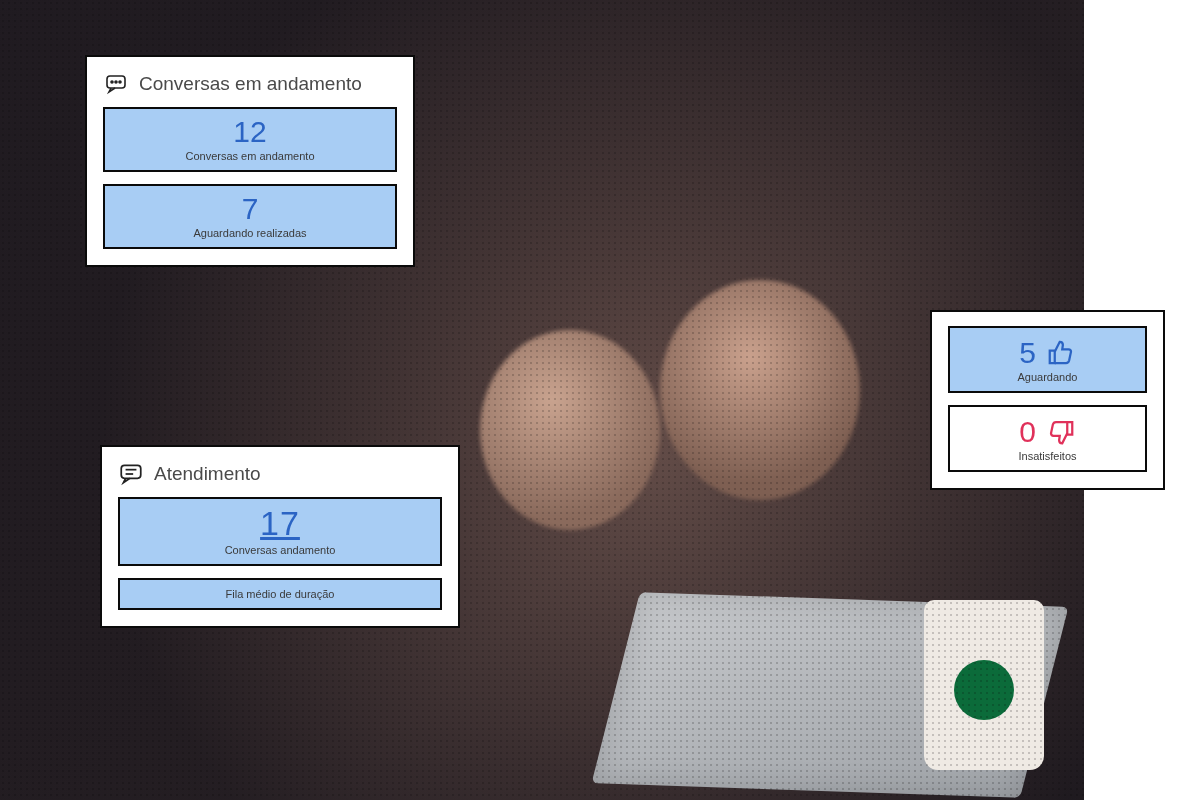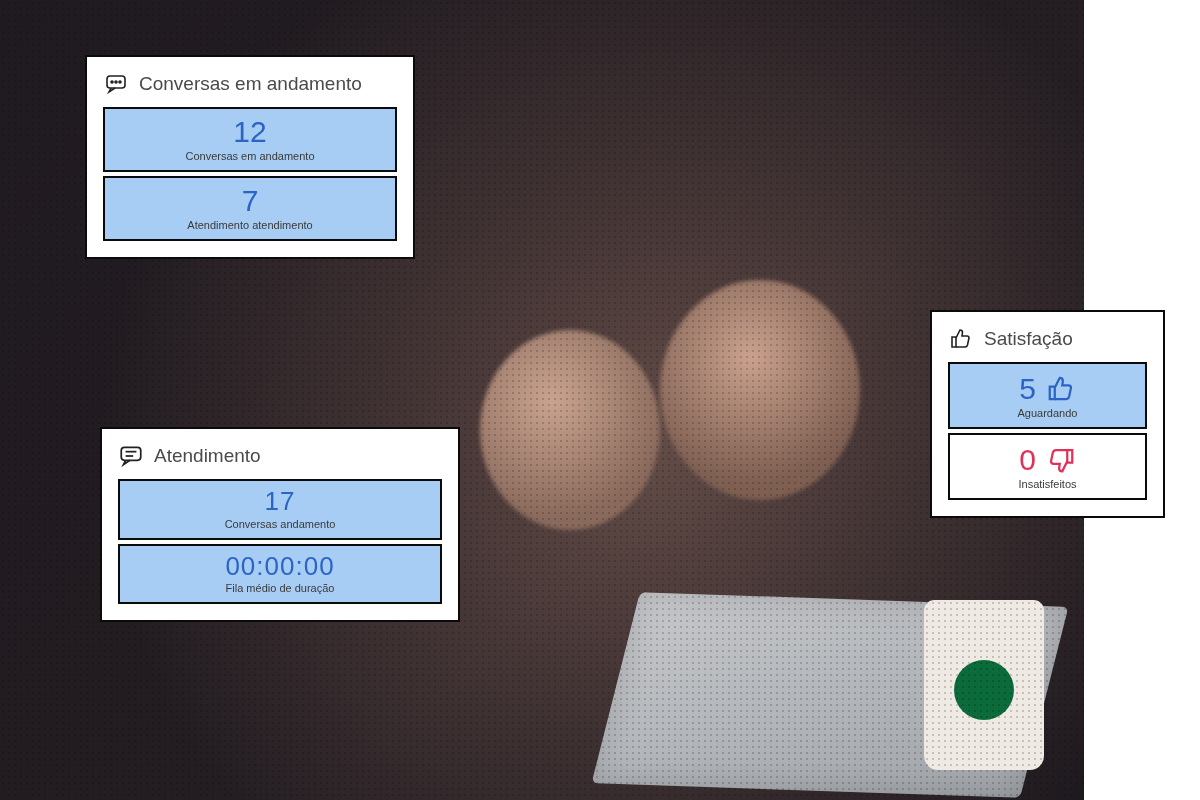--- a/index.html
+++ b/index.html
@@ -52,43 +52,43 @@
     display:flex; align-items:center; gap:10px;
     color:#4a4a4a; font-size:19px; font-weight:500;
     margin-bottom:10px;
   }
   .card-header .icon { width:26px; height:26px; flex:0 0 26px; display:flex; align-items:center; justify-content:center; }
   .metric {
     border: 2px solid #0a0a0a;
     background: #a8cdf4;
     text-align:center;
     padding: 6px 8px 8px 8px;
-    margin-bottom: 4px;
+    margin-bottom: 12px;
   }
   .metric:last-child { margin-bottom: 0; }
   .metric .value {
     font-size: 30px;
     font-weight: 500;
     color: #2b64c4;
     line-height:1.1;
     display:flex; align-items:center; justify-content:center; gap:10px;
   }
   .metric .value.neg { color:#e0315a; }
   .metric .label {
     font-size: 11px;
     color: #3a3a3a;
     margin-top: 2px;
   }
   .metric.white { background:#ffffff; }
   .metric.tall .value { font-size:34px; }
 
   
   .card-conversas { left:85px;  top:55px;  width:330px; }
-  .card-atendimento { left:100px; top:427px; width:360px; }
-  .card-atendimento .metric.tall .value { font-size:26px; letter-spacing:1px; }
+  .card-atendimento { left:100px; top:445px; width:360px; }
+  .card-atendimento .metric.tall .value { font-size:34px; letter-spacing:1px;text-decoration:underline; }
   .card-satisfacao { left:930px; top:310px; width:235px; }
   .card-satisfacao .metric { padding:8px 8px 8px 8px; }
   .card-satisfacao .metric .value { font-size:30px; }
 
   svg { display:block; }
 </style>
 </head>
 <body>
 
 <div class="stage">
@@ -113,56 +113,46 @@
         </svg>
       </span>
       <span>Conversas em andamento</span>
     </div>
     <div class="metric">
       <div class="value">12</div>
       <div class="label">Conversas em andamento</div>
     </div>
     <div class="metric">
       <div class="value">7</div>
-      <div class="label">Atendimento atendimento</div>
+      <div class="label">Aguardando realizadas</div>
     </div>
   </div>
 
   <div class="card card-atendimento">
     <div class="card-header">
       <span class="icon">
         <svg viewBox="0 0 24 24" width="26" height="26" fill="none" stroke="#222" stroke-width="1.6">
           <rect x="3" y="4" width="18" height="12" rx="3"></rect>
           <path d="M7 16l-2 4 6-4"></path>
           <line x1="7" y1="8" x2="17" y2="8"></line>
             <line x1="7" y1="12" x2="14" y2="12"></line>
         </svg>
       </span>
       <span>Atendimento</span>
     </div>
     <div class="metric tall">
       <div class="value">17</div>
       <div class="label">Conversas andamento</div>
     </div>
     <div class="metric tall">
-      <div class="value">00:00:00</div>
       <div class="label">Fila médio de duração</div>
     </div>
   </div>
 
   <div class="card card-satisfacao">
-    <div class="card-header">
-      <span class="icon">
-        <svg viewBox="0 0 24 24" width="24" height="24" fill="none" stroke="#222" stroke-width="1.6">
-          <path d="M7 10v10H3V10h4z"></path>
-          <path d="M7 11l4-8c1.5 0 2.5 1 2.5 2.5L13 9h5c1.5 0 2 1 2 2l-1.5 7c-.3 1.2-1 2-2.5 2H7"></path>
-        </svg>
-      </span>
-      <span>Satisfação</span>
-    </div>
     <div class="metric">
       <div class="value">
         <span>5</span>
         <span>
           <svg viewBox="0 0 24 24" width="30" height="30" fill="none" stroke="#2b64c4" stroke-width="1.8">
             <path d="M7 10v10H3V10h4z"></path>
             <path d="M7 11l4-8c1.5 0 2.5 1 2.5 2.5L13 9h5c1.5 0 2 1 2 2l-1.5 7c-.3 1.2-1 2-2.5 2H7"></path>
           </svg>
         </span>
       </div>

